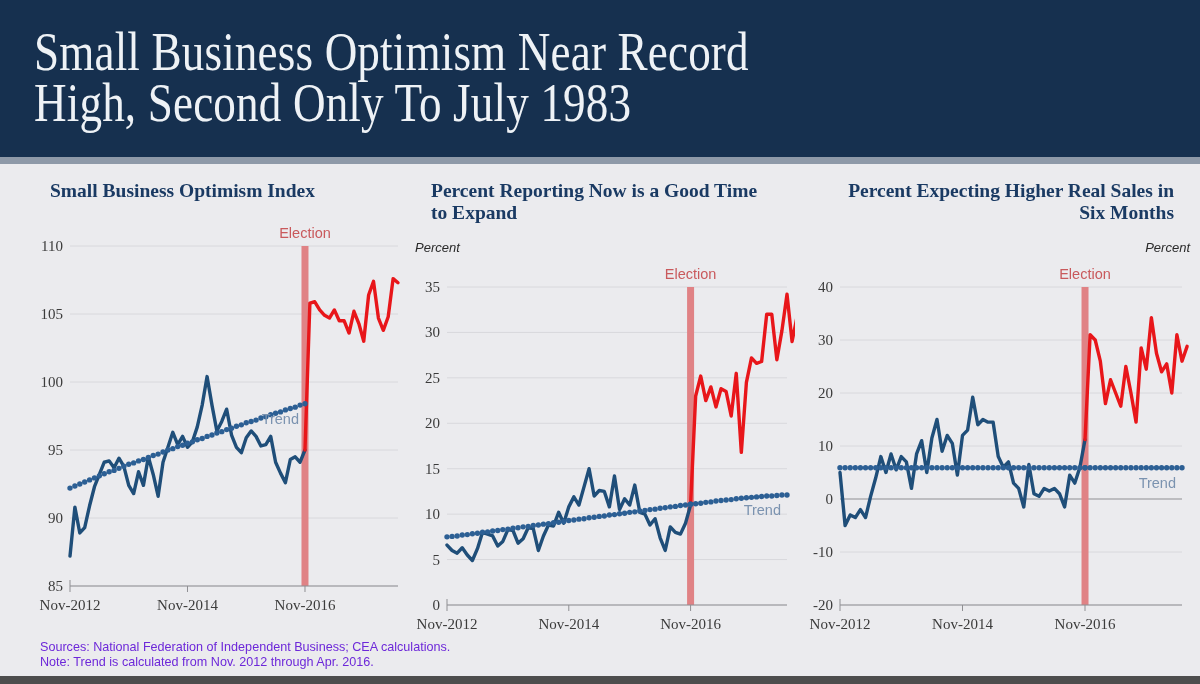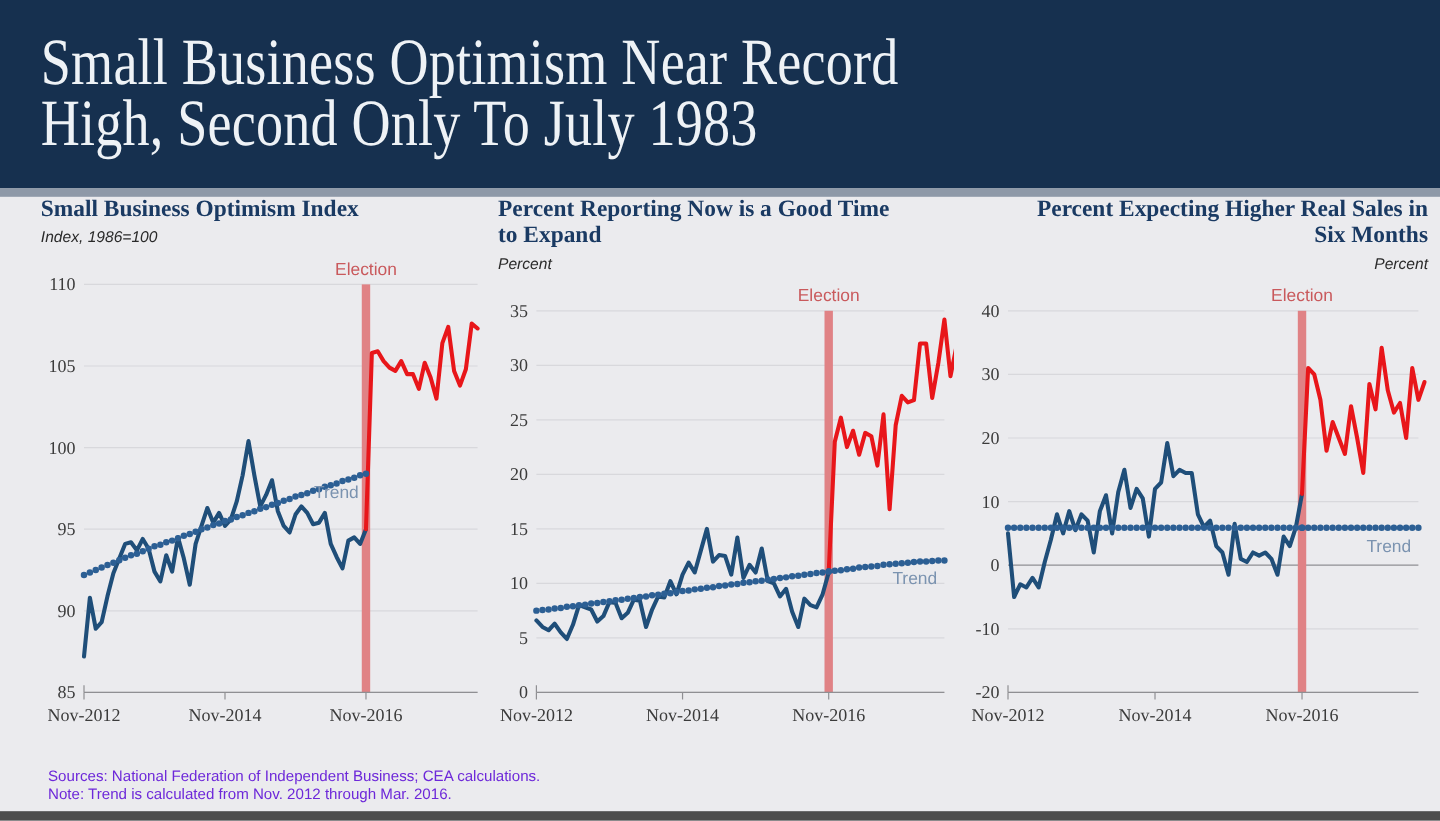--- a/index.html
+++ b/index.html
@@ -40,21 +40,21 @@
   #panel0{left:34px;width:372px;}
   #panel1{left:415px;width:380px;}
   #panel2{left:800px;width:390px;text-align:right;}
 
   .panel-title{
     font-family:"Liberation Serif", serif;
     font-weight:bold;
     font-size:19.5px;
     line-height:22px;
     color:#1a3a63;
-    margin:0;
+    margin:16px;
     white-space:pre-line;
   }
   .panel-sub{
     font-family:"Liberation Sans", sans-serif;
     font-style:italic;
     font-size:13px;
     color:#2a2a2a;
     margin:4px 0 0 0;
   }
   .plotwrap{position:relative;margin-top:4px;}
@@ -97,21 +97,20 @@
 
 <div class="banner">
   <div class="banner-title">Small Business Optimism Near Record
 High, Second Only To July 1983</div>
 </div>
 <div class="banner-rule"></div>
 
 <div class="charts">
   <div class="panel" id="panel0">
     <div class="panel-title">Small Business Optimism Index</div>
-    <div class="panel-sub">Index, 1986=100</div>
     <div class="plotwrap">
         <svg width="372" height="420">
           <line x1="36" x2="364" y1="28" y2="28" stroke="#d8d8dc" stroke-width="1"></line>
           <text x="29" y="33" text-anchor="end" class="tick-text">110</text>
           <line x1="36" x2="364" y1="96" y2="96" stroke="#d8d8dc" stroke-width="1"></line>
           <text x="29" y="101" text-anchor="end" class="tick-text">105</text>
           <line x1="36" x2="364" y1="164" y2="164" stroke="#d8d8dc" stroke-width="1"></line>
           <text x="29" y="169" text-anchor="end" class="tick-text">100</text>
           <line x1="36" x2="364" y1="232" y2="232" stroke="#d8d8dc" stroke-width="1"></line>
           <text x="29" y="237" text-anchor="end" class="tick-text">95</text>
@@ -393,15 +392,15 @@
           <line x1="285.0149253731343" x2="285.0149253731343" y1="346" y2="352" stroke="#8f8f93" stroke-width="1"></line>
           <text x="285.0149253731343" y="370" text-anchor="middle" class="xtick-text">Nov-2016</text>
           <line x1="40" x2="40" y1="346" y2="340" stroke="#8f8f93" stroke-width="1"></line>
         </svg>
       </div>
   </div>
 </div>
 
 <div class="notes">
   <div>Sources: National Federation of Independent Business; CEA calculations.</div>
-  <div>Note: Trend is calculated from Nov. 2012 through Mar. 2016.</div>
+  <div>Note: Trend is calculated from Nov. 2012 through Apr. 2016.</div>
 </div>
 <div class="footer-bar"></div>
 
 </body></html>

